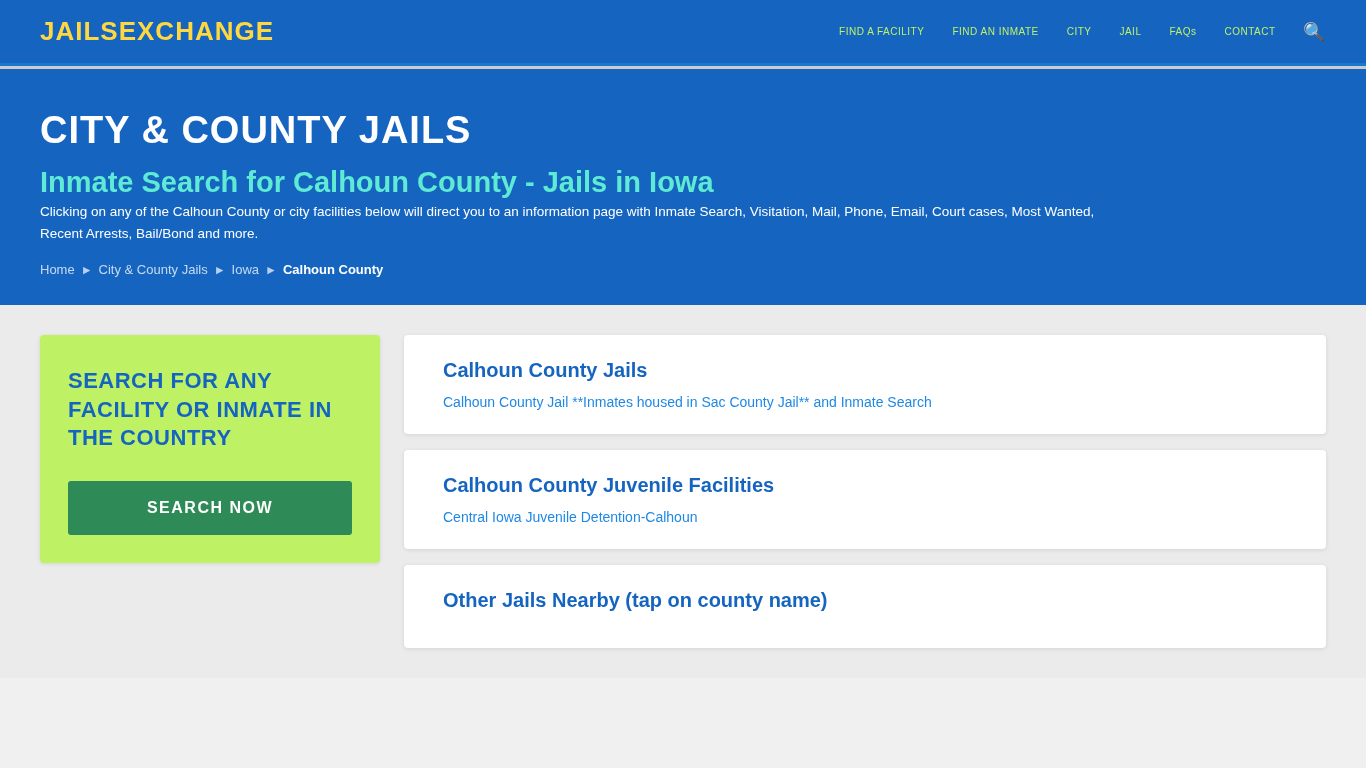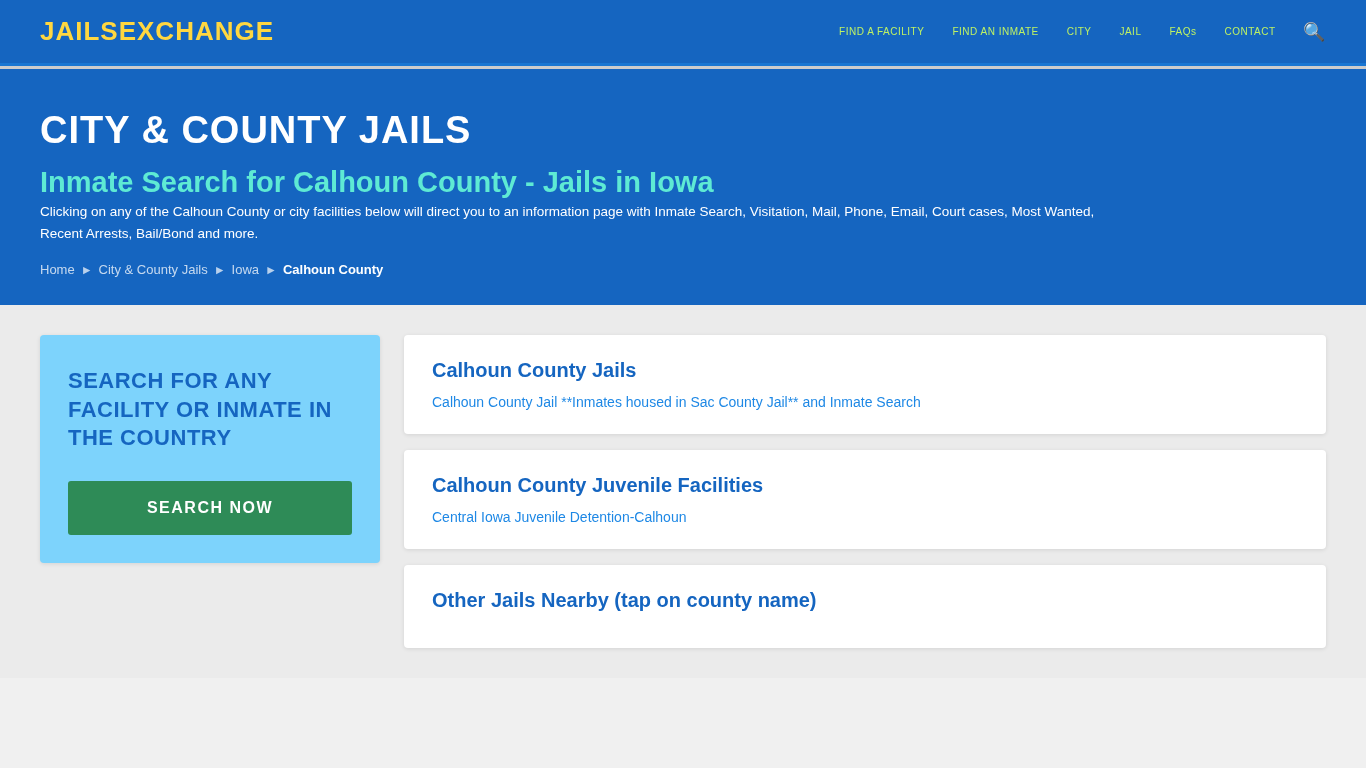--- a/index.html
+++ b/index.html
@@ -97,21 +97,21 @@
       gap: 24px;
       align-items: flex-start;
     }
 
     
     .sidebar {
       width: 340px;
       flex-shrink: 0;
     }
     .search-card {
-      background: #7dd3fc;
+      background: #bef264;
       border-radius: 4px;
       padding: 32px 28px 28px 28px;
       box-shadow: 0 1px 4px rgba(0,0,0,0.1);
     }
     .search-card-title {
       color: #1565c0;
       font-size: 22px;
       font-weight: 800;
       line-height: 1.3;
       margin-bottom: 28px;
@@ -133,21 +133,21 @@
     
     .cards-area {
       flex: 1;
       display: flex;
       flex-direction: column;
       gap: 16px;
     }
     .facility-card {
       background: white;
       border-radius: 4px;
-      padding: 24px 28px;
+      padding: 24px 39px;
       box-shadow: 0 1px 4px rgba(0,0,0,0.1);
     }
     .facility-card-title {
       color: #1565c0;
       font-size: 20px;
       font-weight: 700;
       margin-bottom: 12px;
       cursor: pointer;
     }
     .facility-card-link {

